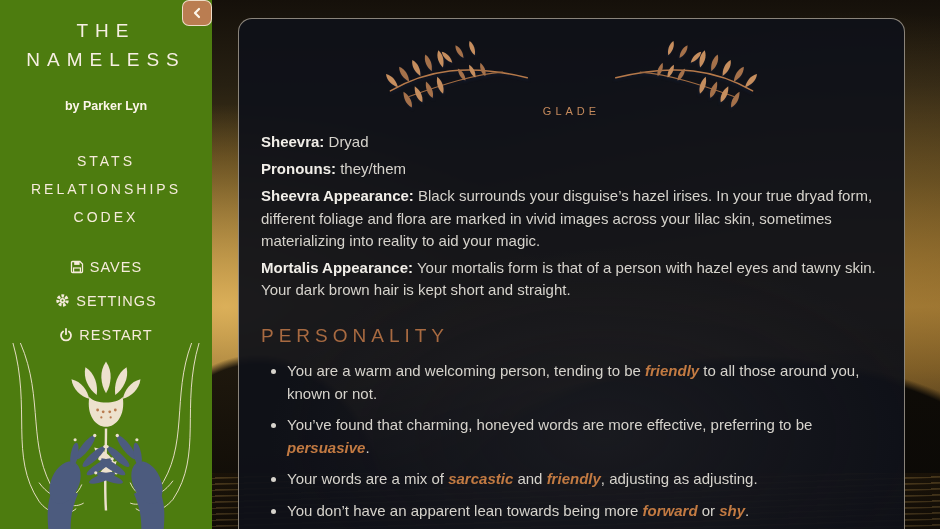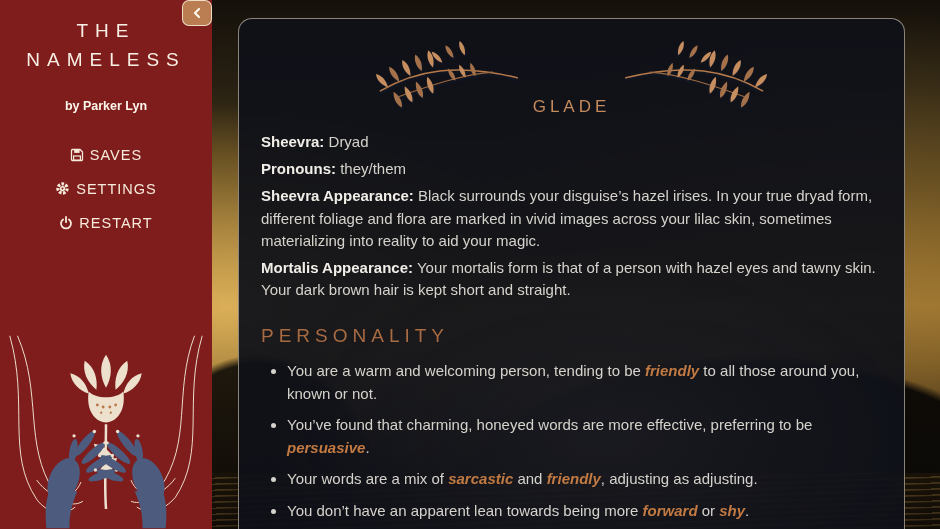--- a/index.html
+++ b/index.html
@@ -14,21 +14,21 @@
   .mountain{position:absolute;left:300px;right:0;top:330px;height:160px;z-index:0;
     background:radial-gradient(80% 170% at 70% 118%, rgba(11,9,6,0.97) 57%, rgba(11,9,6,0) 60%);}
   .mountain2{position:absolute;left:180px;width:260px;top:300px;height:200px;z-index:0;
     background:radial-gradient(90% 160% at 30% 120%, rgba(14,11,7,0.9) 55%, rgba(14,11,7,0) 58%);}
   .water{position:absolute;left:0;right:0;bottom:0;height:56px;z-index:0;
     background:
       repeating-linear-gradient(178deg, rgba(216,172,94,0.20) 0 1px, rgba(18,13,7,0.55) 2px, rgba(18,13,7,0.55) 6px),
       linear-gradient(180deg,#221809,#0f0b06);}
 
   
-  .sidebar{position:absolute;left:0;top:0;bottom:0;width:212px;background:#7f1d1d;z-index:3;
+  .sidebar{position:absolute;left:0;top:0;bottom:0;width:212px;background:#4d7c0f;z-index:3;
     display:flex;flex-direction:column;align-items:center;}
   .collapse-btn{position:absolute;top:0;right:0;width:30px;height:26px;background:#ba7d51;
     border:1px solid rgba(247,236,220,0.85);border-radius:7px;display:flex;align-items:center;
     justify-content:center;cursor:pointer;padding:0;}
   .game-title{margin:16px 0 0;text-align:center;color:#f7efe3;font-size:19px;letter-spacing:7px;
     line-height:1.55;font-weight:400;}
   .author{margin-top:24px;color:#fdf6ea;font-size:12.5px;font-weight:700;}
   .nav{margin-top:40px;display:flex;flex-direction:column;align-items:center;gap:12px;}
   .nav-link{color:#f6ebdb;font-size:14px;letter-spacing:3px;cursor:pointer;text-decoration:none;}
   .actions{margin-top:34px;display:flex;flex-direction:column;align-items:center;gap:18px;}
@@ -39,21 +39,21 @@
 
   
   .panel{position:absolute;left:238px;top:18px;width:667px;height:580px;box-sizing:border-box;
     z-index:2;border:1.5px solid rgba(240,228,206,0.55);border-radius:14px;
     background-color:rgba(15,17,24,0.94);
     background-image:radial-gradient(70% 45% at 55% 72%, rgba(46,44,46,0.35), rgba(0,0,0,0) 72%);
     padding:18px 22px;color:#d6d3cc;font-size:15px;}
   .char-header{display:flex;justify-content:center;align-items:flex-start;height:82px;margin-top:2px;}
   .branch{width:150px;height:70px;filter:drop-shadow(1px 2px 1px rgba(18,28,52,0.6));}
   .branch.right{transform:scaleX(-1);}
-  .char-name{align-self:flex-end;margin:0 12px 4px;color:#c58a5c;font-size:17px;letter-spacing:4px;font-weight:400;}
+  .char-name{align-self:flex-end;margin:0 12px 4px;color:#c58a5c;font-size:11px;letter-spacing:4px;font-weight:400;}
   .stem{fill:none;stroke:#b5794a;stroke-width:1.6;stroke-linecap:round;}
   .stem.thin{stroke-width:1.1;stroke:#a06b42;}
   .l1{fill:#c68e5e;} .l2{fill:#a5714a;}
 
   .statblock{margin-top:10px;}
   .statline{margin:0 0 5px;line-height:1.48;}
   .statline b{color:#f1eee8;font-weight:700;}
 
   .section-title{margin:24px 0 13px;color:#a86a41;font-size:19px;letter-spacing:5px;font-weight:400;}
   ul.bullets{margin:0;padding-left:26px;}
@@ -79,20 +79,25 @@
       </svg>
     </button>
 
     <div class="game-title">
       <div>THE</div>
       <div>NAMELESS</div>
     </div>
 
     <div class="author">by Parker Lyn</div>
 
+    <nav class="nav">
+      <a class="nav-link">STATS</a>
+      <a class="nav-link">RELATIONSHIPS</a>
+      <a class="nav-link">CODEX</a>
+    </nav>
 
     <div class="actions">
       <button class="action-btn">
         <svg width="14" height="14" viewBox="0 0 14 14">
           <path d="M1.5 2.5 a1 1 0 0 1 1-1 h7.5 l2.5 2.5 v7.5 a1 1 0 0 1 -1 1 h-9 a1 1 0 0 1 -1 -1 z" fill="none" stroke="#f6ebdb" stroke-width="1.3"></path>
           <rect x="4.2" y="1.8" width="5.4" height="3.1" fill="#f6ebdb"></rect>
           <rect x="3.6" y="8" width="6.8" height="4.2" fill="none" stroke="#f6ebdb" stroke-width="1.2"></rect>
         </svg>
         <span>SAVES</span>
       </button>

